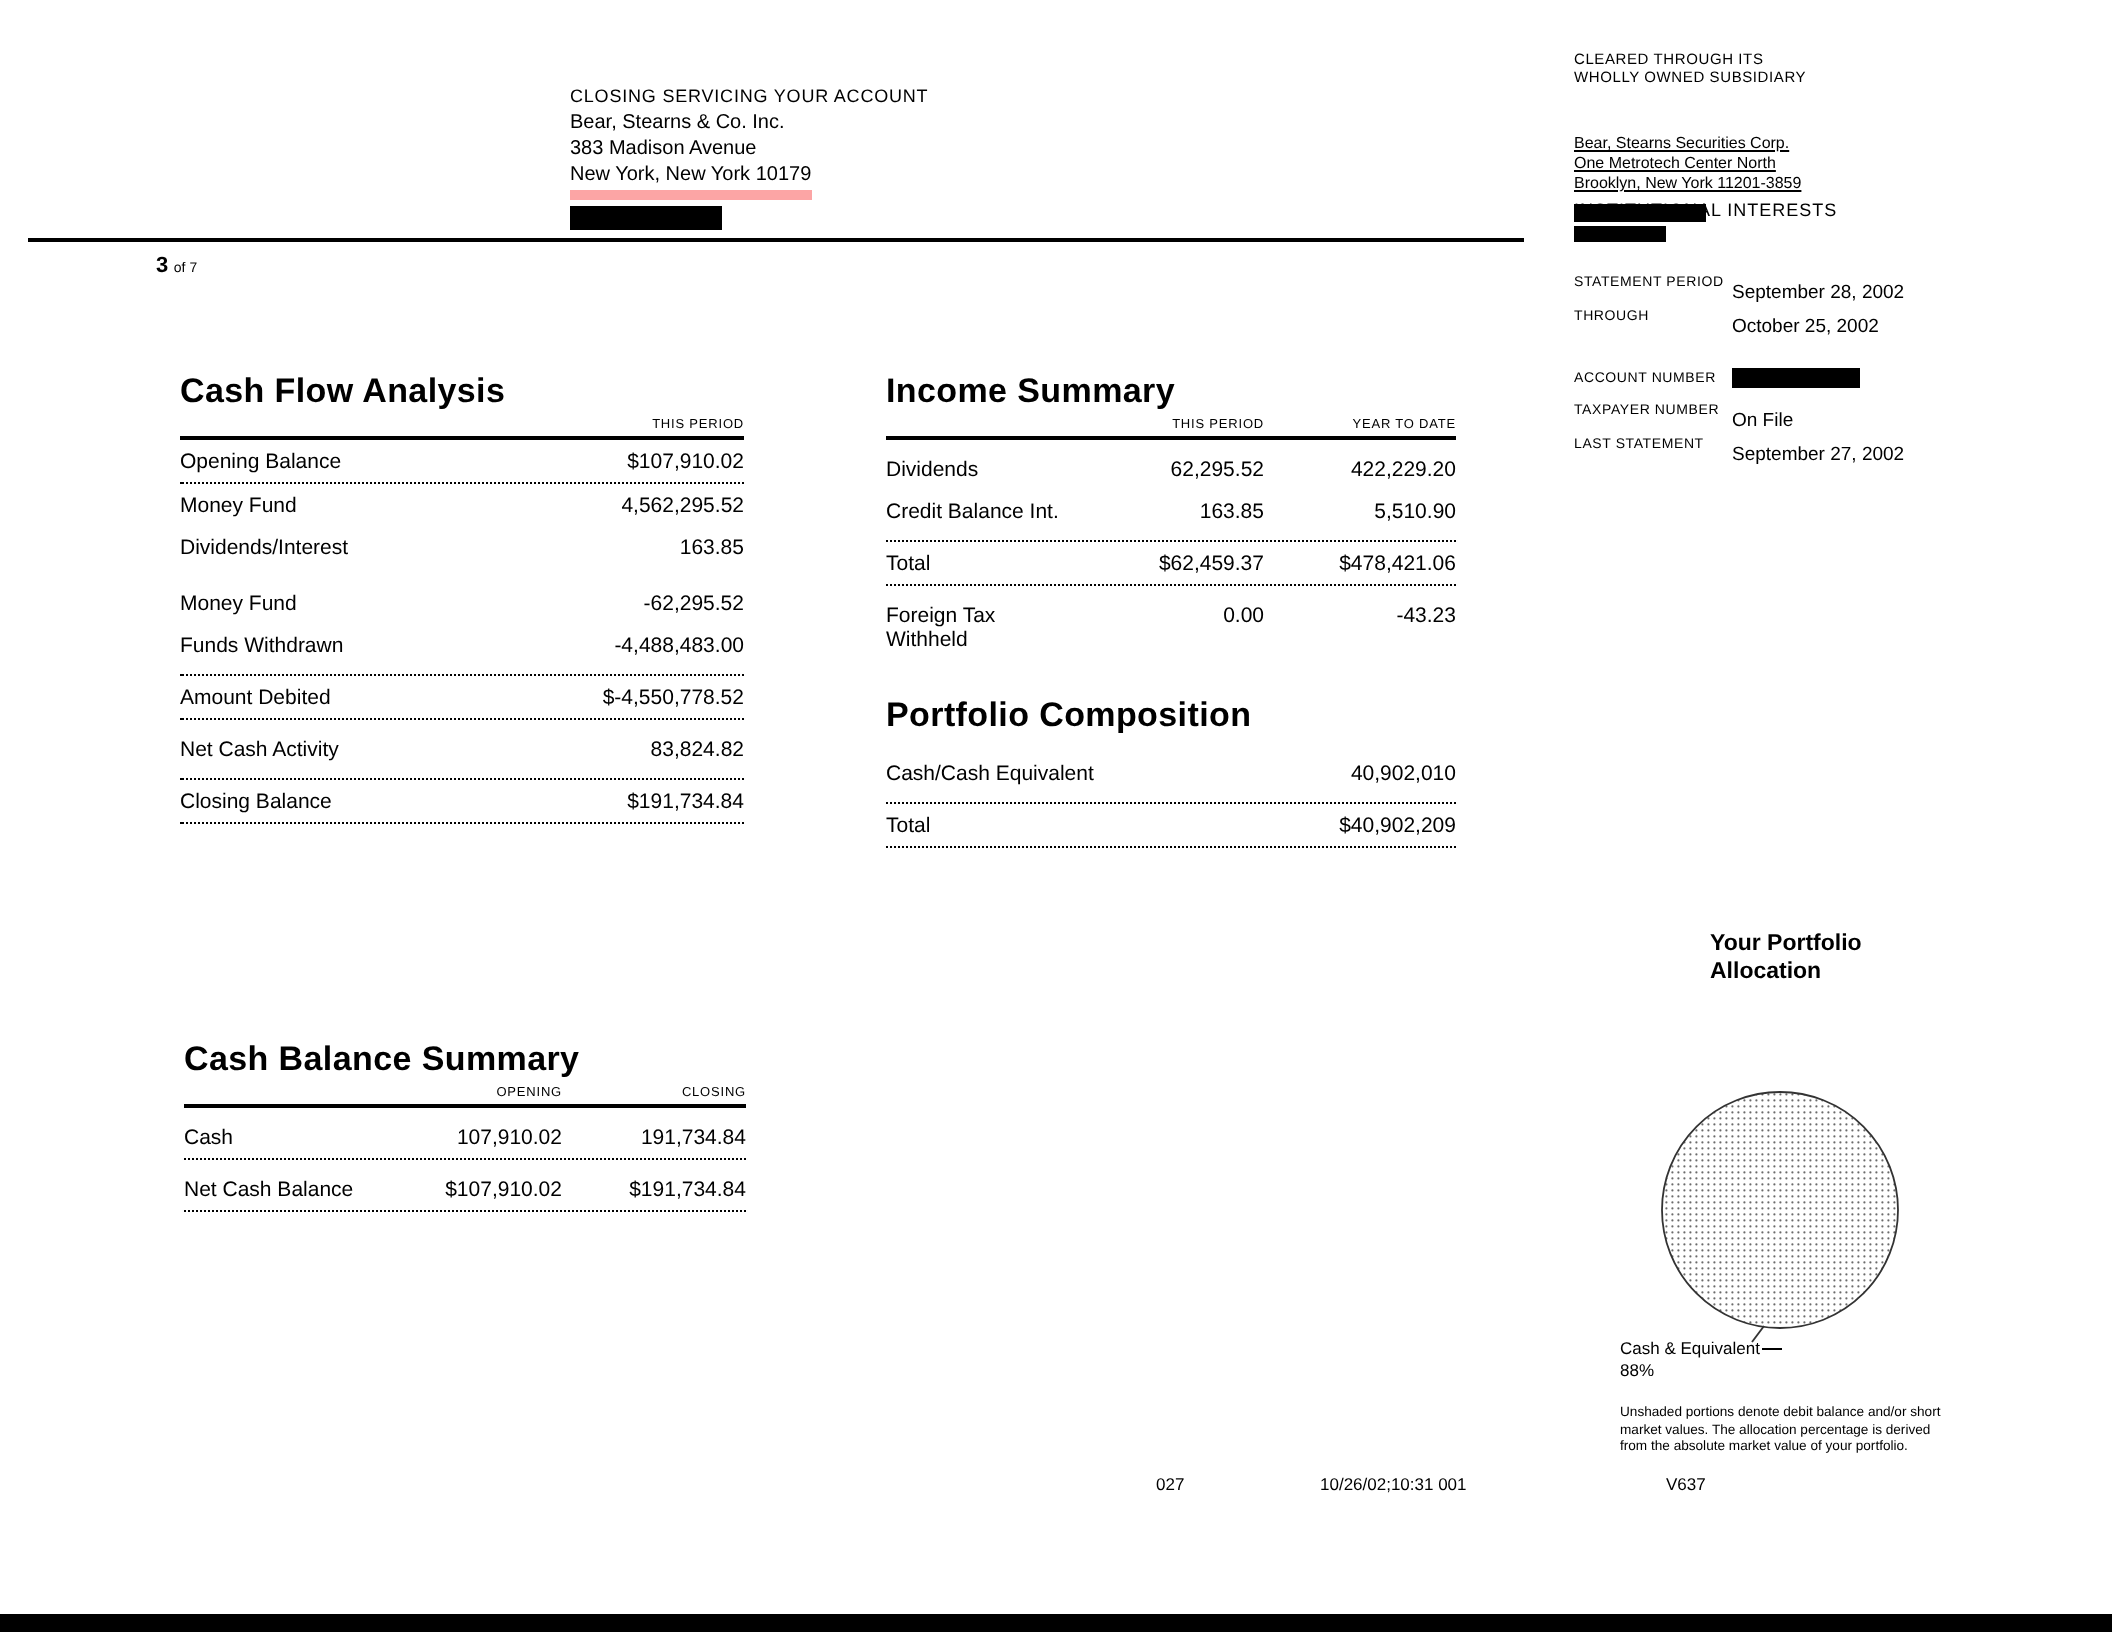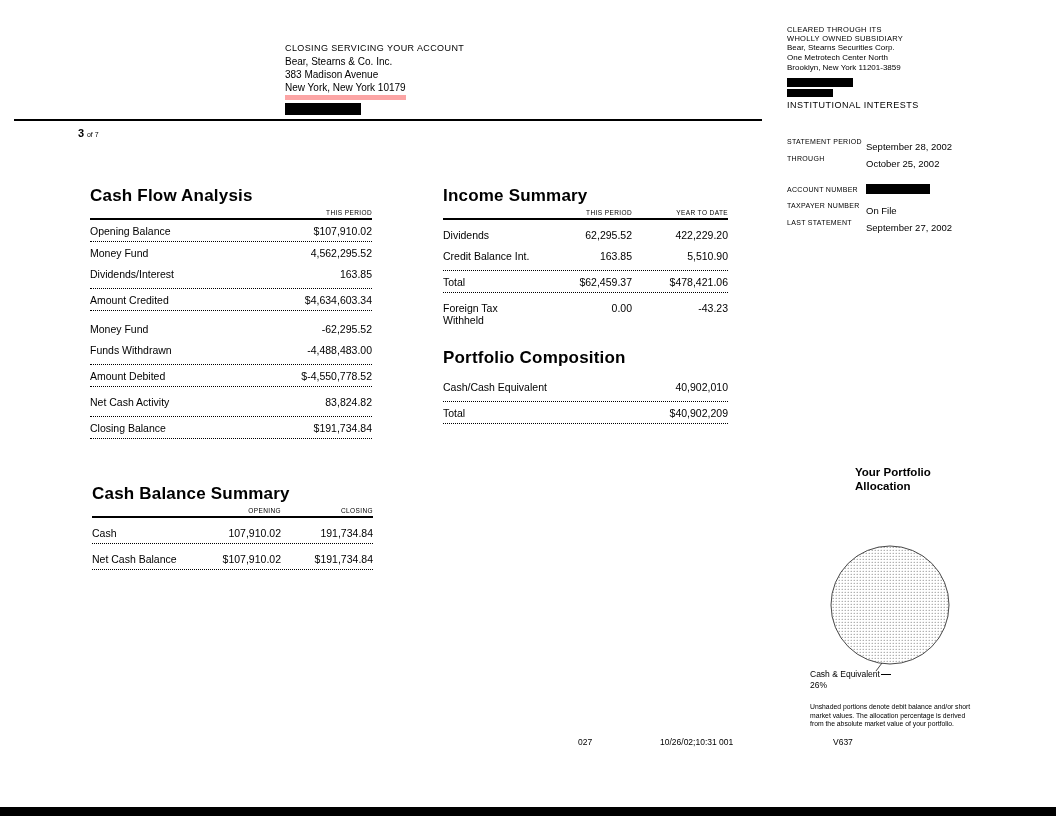--- a/index.html
+++ b/index.html
@@ -10,21 +10,21 @@
   
   .logo{position:absolute;left:84px;top:56px;font-weight:bold;line-height:0.84;letter-spacing:1px;}
   .logo .l1{font-size:29px;margin-left:10px;}
   .logo .l2{font-size:29px;}
   .office{position:absolute;left:285px;top:42px;font-size:10px;line-height:13px;}
   .office .hd{font-size:9px;letter-spacing:0.4px;}
   .office .addr3{border-bottom:5px solid #fca5a5;display:inline-block;padding-bottom:1px;}
   .redact{background:#000;}
   .office .redact{width:76px;height:12px;margin-top:3px;}
   .cleared{position:absolute;left:787px;top:25px;font-size:7.5px;line-height:9px;letter-spacing:0.3px;}
-  .cleared .addr{margin-top:0;font-size:8px;line-height:10px;letter-spacing:0;}
+  .cleared .addr{margin-top:24px;font-size:8px;line-height:10px;letter-spacing:0;text-decoration:underline;}
   .cleared .redact{width:66px;height:9px;margin-top:5px;}
   .cleared .redact2{width:46px;height:8px;margin-top:2px;}
   .institutional{position:absolute;left:787px;top:100px;font-size:9px;letter-spacing:0.5px;}
   .divider{position:absolute;left:14px;top:119px;width:748px;border-top:2px solid #000;}
   .pagenum{position:absolute;left:78px;top:127px;font-size:10px;}
   .pagenum b{font-size:11px;}
   .pagenum .of{font-size:7px;}
   
   .stmt{position:absolute;left:787px;top:136px;width:230px;}
   .stmt .srow{position:absolute;left:0;width:230px;}
@@ -123,24 +123,20 @@
         <span class="val">$107,910.02</span>
     </div>
     <div class="row flexrow">
       <span>Money Fund</span>
         <span class="val">4,562,295.52</span>
     </div>
     <div class="row flexrow">
       <span>Dividends/Interest</span>
         <span class="val">163.85</span>
     </div>
-    <div class="row flexrow total rt rb gap-s">
-      <span>Amount Credited</span>
-        <span class="val">$4,634,603.34</span>
-    </div>
     <div class="row flexrow gap">
       <span>Money Fund</span>
         <span class="val">-62,295.52</span>
     </div>
     <div class="row flexrow">
       <span>Funds Withdrawn</span>
         <span class="val">-4,488,483.00</span>
     </div>
     <div class="row flexrow total rt rb gap-s">
       <span>Amount Debited</span>
@@ -190,21 +186,21 @@
     <div class="row flexrow">
       <span>Cash/Cash Equivalent</span>
         <span class="val">40,902,010</span>
     </div>
     <div class="row flexrow total rt rb gap-s">
       <span>Total</span>
         <span class="val">$40,902,209</span>
     </div>
   </div>
 
-  <div class="section" style="left:92px;top:484px;width:281px;">
+  <div class="section" style="left:92px;top:520px;width:281px;">
     <h2 class="sec-title">Cash Balance Summary</h2>
     <div class="tbl-head cb-grid">
       <span></span>
       <span class="c">OPENING</span>
       <span class="c">CLOSING</span>
     </div>
     <div class="row cb-grid rb gap-s">
       <span>Cash</span>
       <span class="c">107,910.02</span>
       <span class="c">191,734.84</span>
@@ -231,21 +227,21 @@
       </defs>
       <circle cx="64" cy="62" r="59" fill="url(#stipple)" stroke="#333333" stroke-width="0.9"></circle>
       <line x1="56" y1="120" x2="50" y2="128" stroke="#333333" stroke-width="0.9"></line>
     </svg>
   </div>
 
   <div class="pie-label">
     <div>
       <span>Cash &amp; Equivalent</span><span class="leader"></span>
     </div>
-    <div>26%</div>
+    <div>88%</div>
   </div>
 
   <div class="footnote">Unshaded portions denote debit balance and/or short market values.  The allocation percentage is derived from the absolute market value of your portfolio.</div>
 
   <div class="foot f1">027</div>
   <div class="foot f2">10/26/02;10:31  001</div>
   <div class="foot f3">V637</div>
 
   <div class="scan-edge"></div>
 

